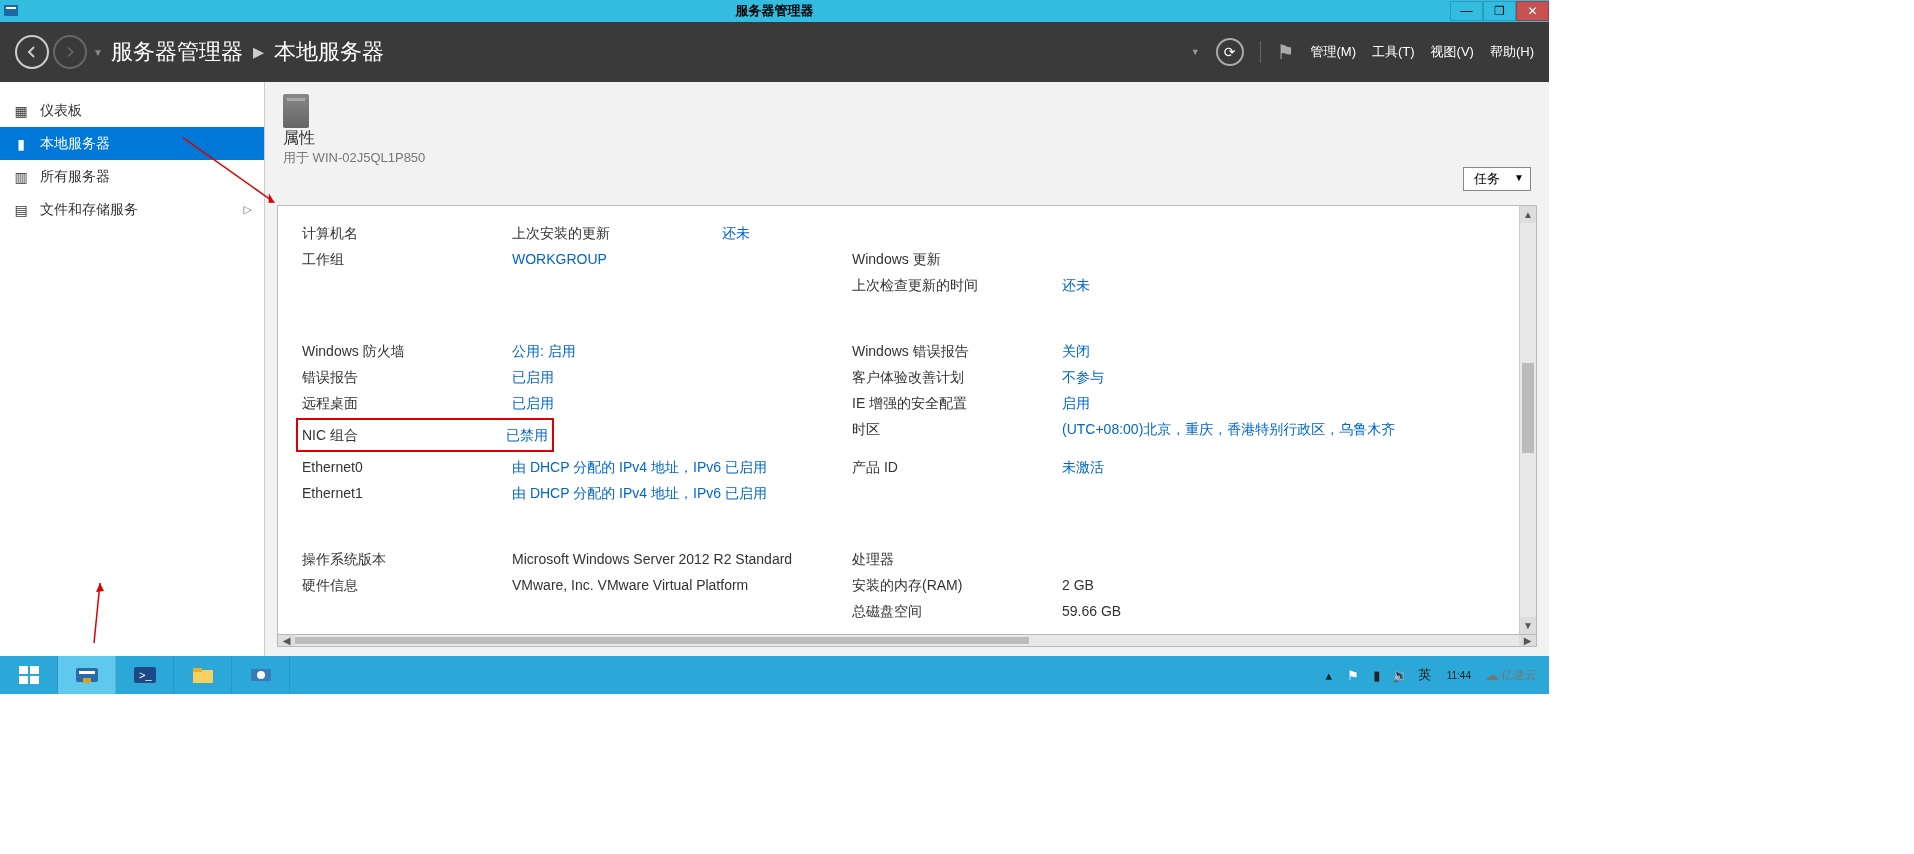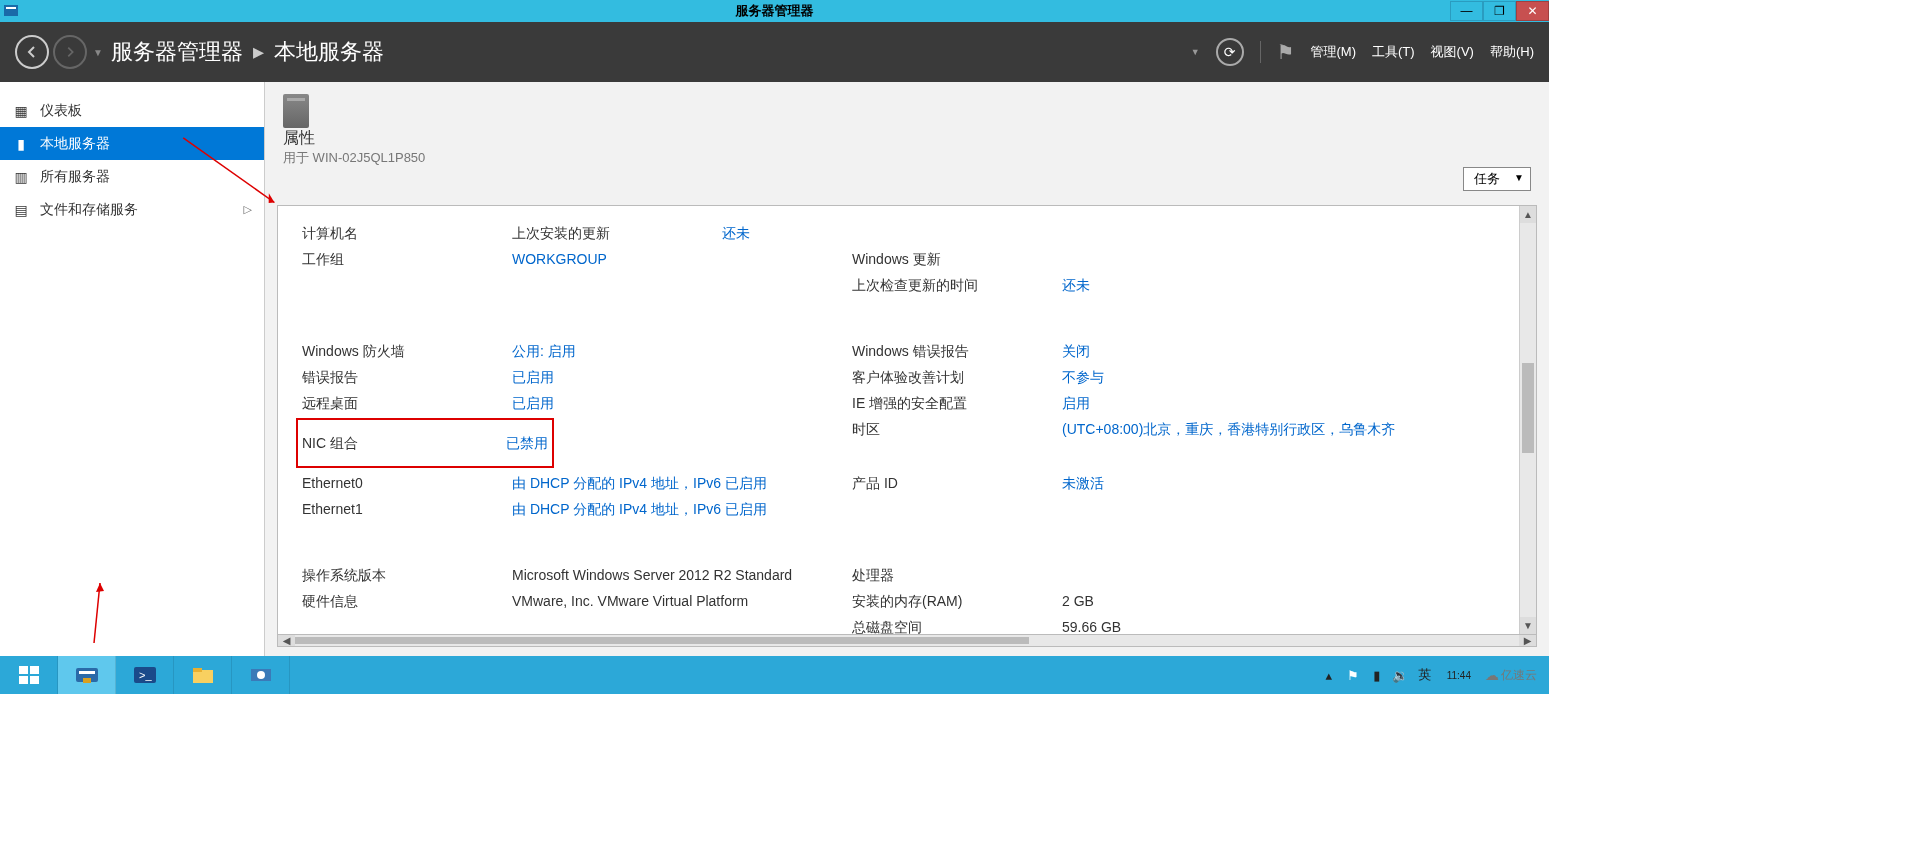--- a/index.html
+++ b/index.html
@@ -57,21 +57,21 @@
 .props-content { flex: 1; overflow: hidden; position: relative; }
 .props-table { padding: 16px 24px; }
 .row { display: flex; margin-bottom: 4px; font-size: 14px; line-height: 22px; }
 .col-lbl1 { width: 210px; color: #333; }
 .col-val1 { width: 340px; }
 .col-lbl2 { width: 210px; color: #333; }
 .col-val2 { flex: 1; }
 .link { color: #0066cc; cursor: pointer; }
 .col-val1 .static, .col-val2 .static { color: #333; margin-top: 30px; }
 .gap-row { height: 40px; }
-.highlight-box { border: 2px solid #d00; display: inline-block; padding: 12px 4px; margin-left: -6px; }
+.highlight-box { border: 2px solid #d00; display: inline-block; padding: 4px 4px; margin-left: -6px; }
 
 .h-scroll { height: 17px; background: #e8e8e8; margin: 0 12px; border: 1px solid #bbb; border-top: none; display: flex; }
 .h-scroll .arrow { width: 17px; display: flex; align-items: center; justify-content: center; font-size: 10px; color: #555; background: #ddd; }
 .h-scroll .track { flex: 1; position: relative; }
 .h-scroll .thumb { position: absolute; top: 2px; bottom: 2px; left: 0; width: 60%; background: #bbb; }
 
 .events-label { padding: 26px 28px 0 28px; font-size: 12px; color: #333; }
 
 
 .arrow-annot { position: absolute; pointer-events: none; }

